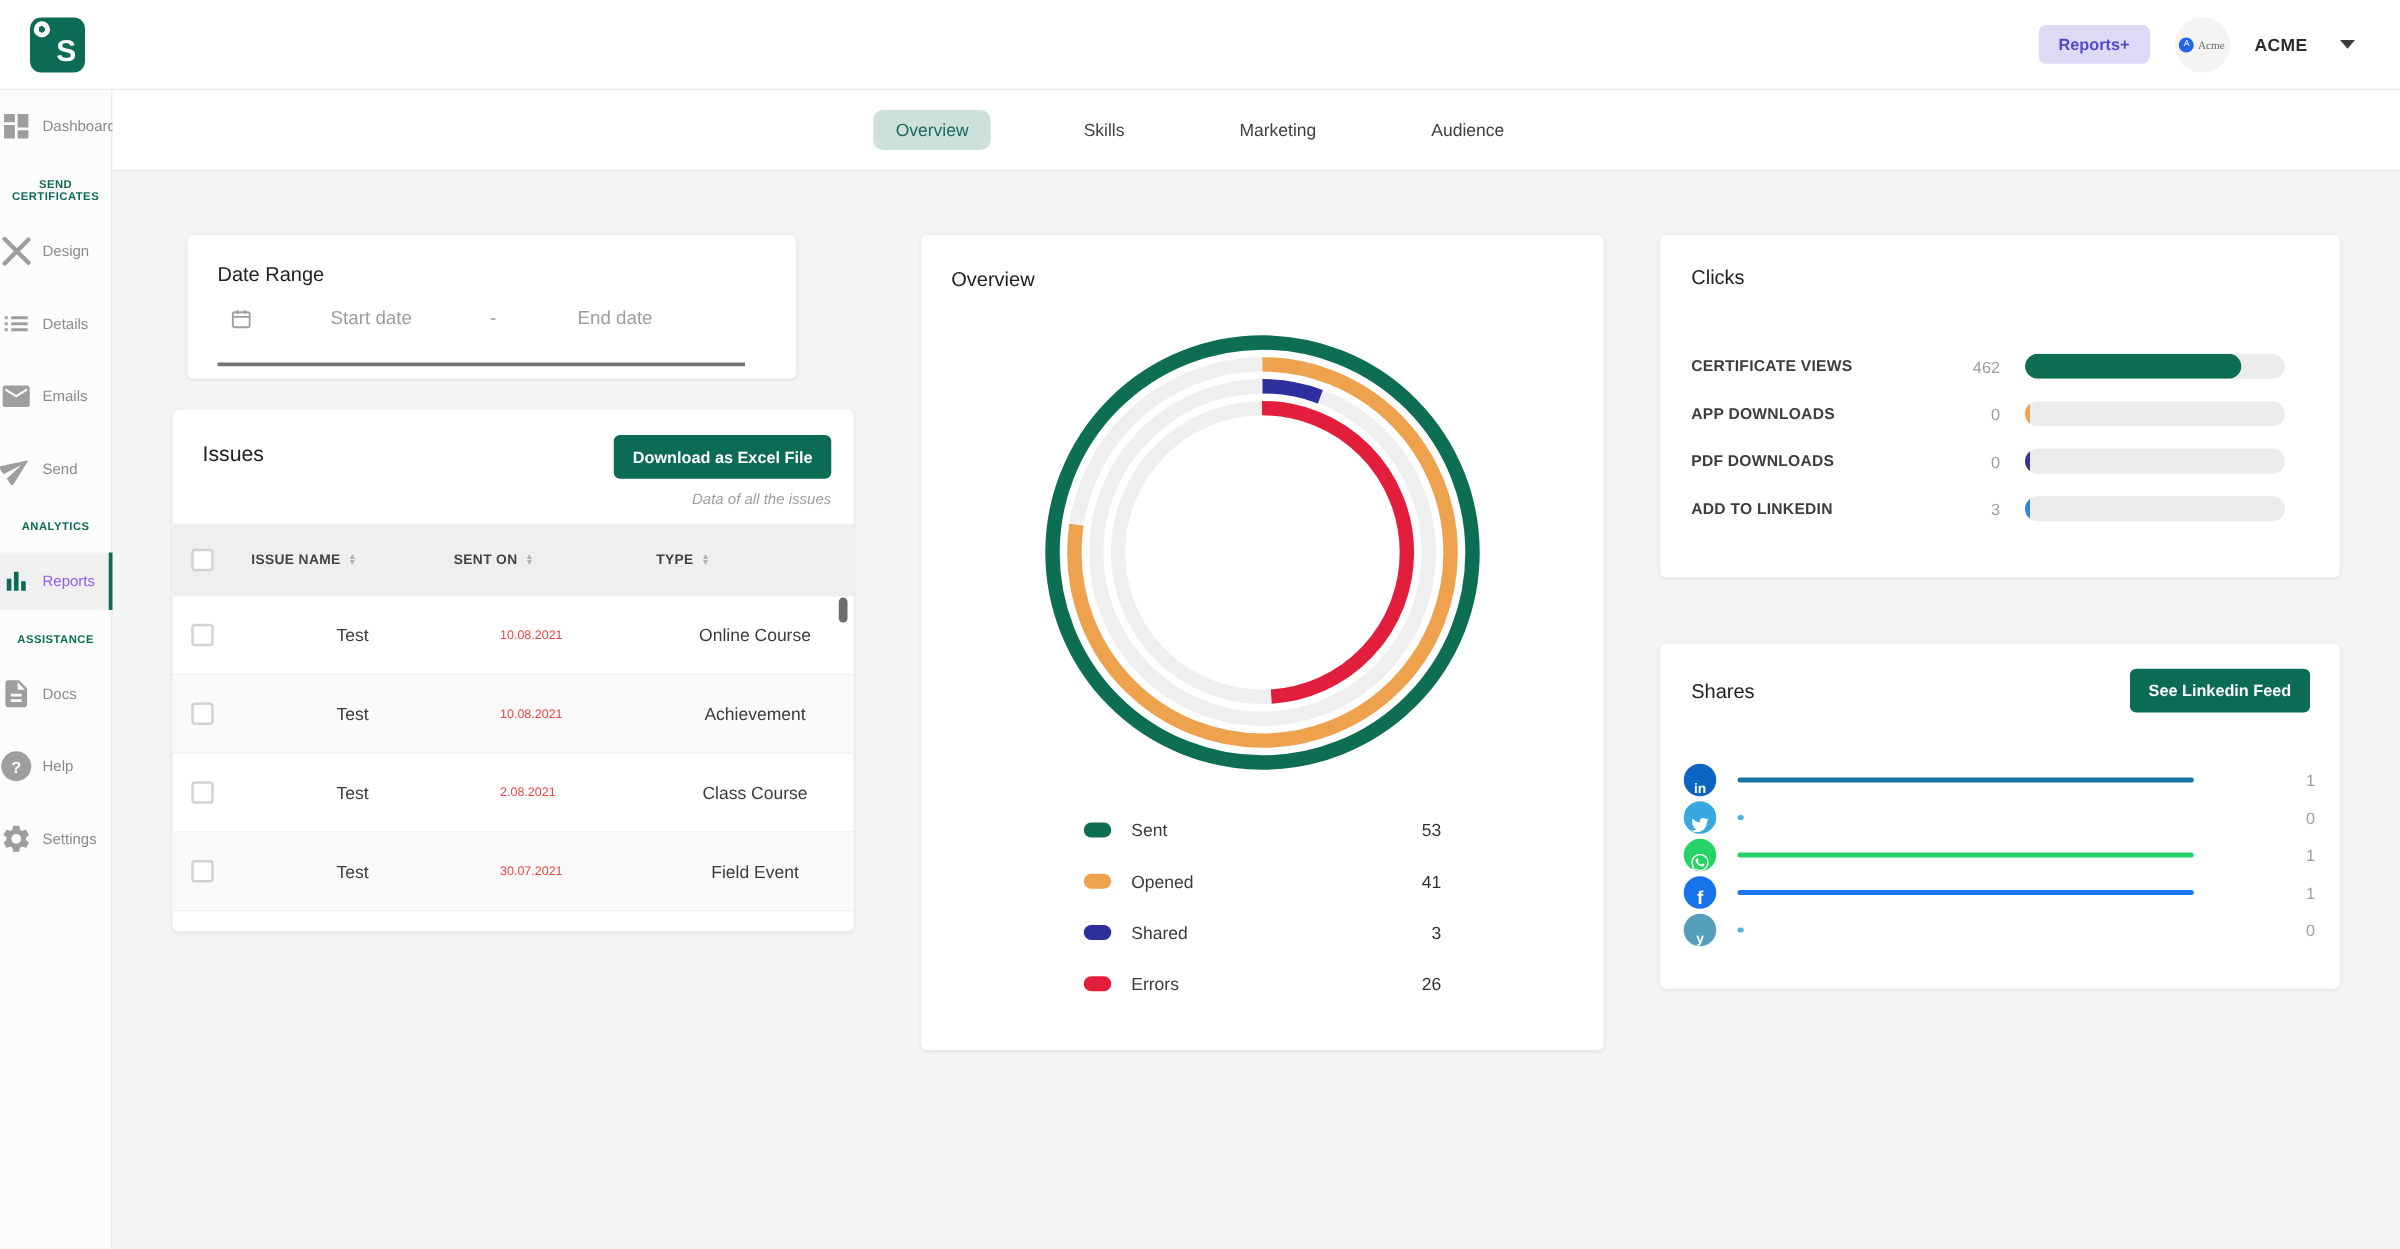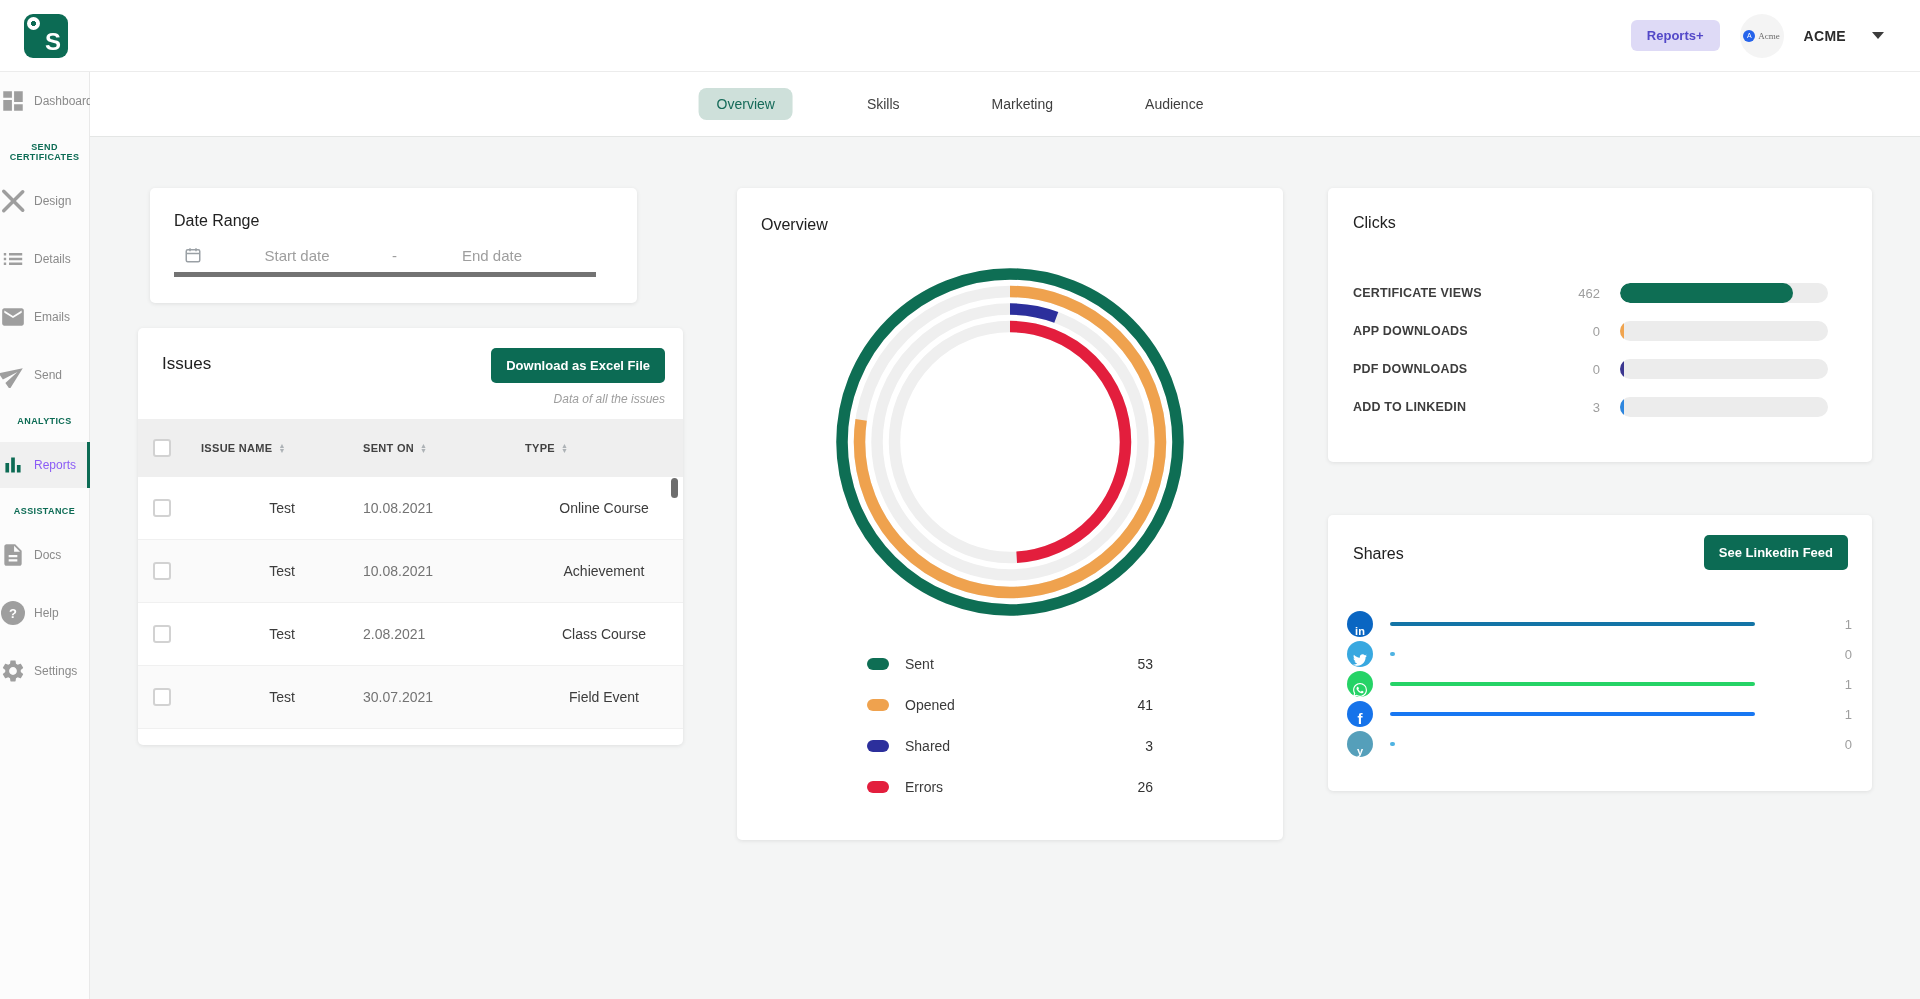--- a/index.html
+++ b/index.html
@@ -51,22 +51,22 @@
     border-radius:8px; white-space:nowrap; }
   .tab.active { background:#CEE0DA; color:#156A59; }
 
   
   .content { position:absolute; left:90px; top:137px; width:1830px; height:862px; }
   .card { position:absolute; background:#fff; border-radius:5px; box-shadow:0 1px 4px rgba(0,0,0,.09); }
   .card-title { font-size:16px; color:#212121; }
 
   
   .card.date-range { left:60px; top:51px; width:487px; height:115px; padding:24px; }
-  .dr-row { display:flex; align-items:flex-end; width:422px; margin:16px 0 0 0; padding-bottom:8px;
-    border-bottom:5px solid #737373; }
+  .dr-row { display:flex; align-items:flex-start; width:422px; margin:16px 0 0 0; padding-bottom:26px;
+    border-bottom:3px solid #737373; }
   .dr-row .cal { margin:0 0 0 10px; cursor:pointer; }
   .dr-ph { color:#9E9E9E; font-size:15px; text-align:center; cursor:text; }
   .dr-ph.start { width:190px; } .dr-ph.end { width:190px; }
   .dr-dash { color:#9E9E9E; font-size:15px; }
 
   
   .card.issues { left:48px; top:191px; width:545px; height:417px; overflow:hidden; }
   .issues-title { position:absolute; left:24px; top:26px; font-size:17px; color:#212121; }
   .btn-green { background:#0C6B54; color:#fff; font-size:13px; font-weight:bold; border:none;
     border-radius:5px; padding:10px 15px; cursor:pointer; }
@@ -76,21 +76,21 @@
     display:grid; grid-template-columns:48px 162px 162px 1fr; align-items:center; padding-left:15px; }
   .th { display:flex; align-items:center; gap:6px; font-size:11px; font-weight:bold; color:#424242;
     letter-spacing:.3px; cursor:pointer; }
   .sort-ic { display:flex; flex-direction:column; color:#ADB2B6; font-size:7px; line-height:5px; }
   .checkbox { width:18px; height:18px; border:2px solid #D2D2D2; border-radius:3px; background:#fff; cursor:pointer; }
   .tbl-rows { position:absolute; left:0; top:149px; width:100%; }
   .tbl-row { display:grid; grid-template-columns:48px 162px 162px 1fr; align-items:center;
     height:63px; padding-left:15px; border-bottom:1px solid #F0F0F0; cursor:pointer; }
   .tbl-row:nth-child(even) { background:#FAFAFA; }
   .td-name,.td-type { font-size:14px; color:#3C3C3C;text-align:center; }
-  .td-date { font-size:14px; color:#737373; }
+  .td-date { font-size:10px; color:#ef4444;margin-left:37px; }
   .scroll-thumb { position:absolute; right:5px; top:150px; width:7px; height:20px; background:#6D6D6D;
     border-radius:4px; cursor:grab; }
 
   
   .card.overview { left:647px; top:51px; width:546px; height:652px; }
   .overview-title { position:absolute; left:24px; top:28px; }
   .rings-wrap { position:absolute; left:99px; top:80px; width:348px; height:348px; }
   .legend { position:absolute; left:130px; top:468px; width:286px; }
   .legend-row { display:flex; align-items:center; height:16px; margin-bottom:25px; }
   .legend-swatch { width:22px; height:12px; border-radius:6px; }

